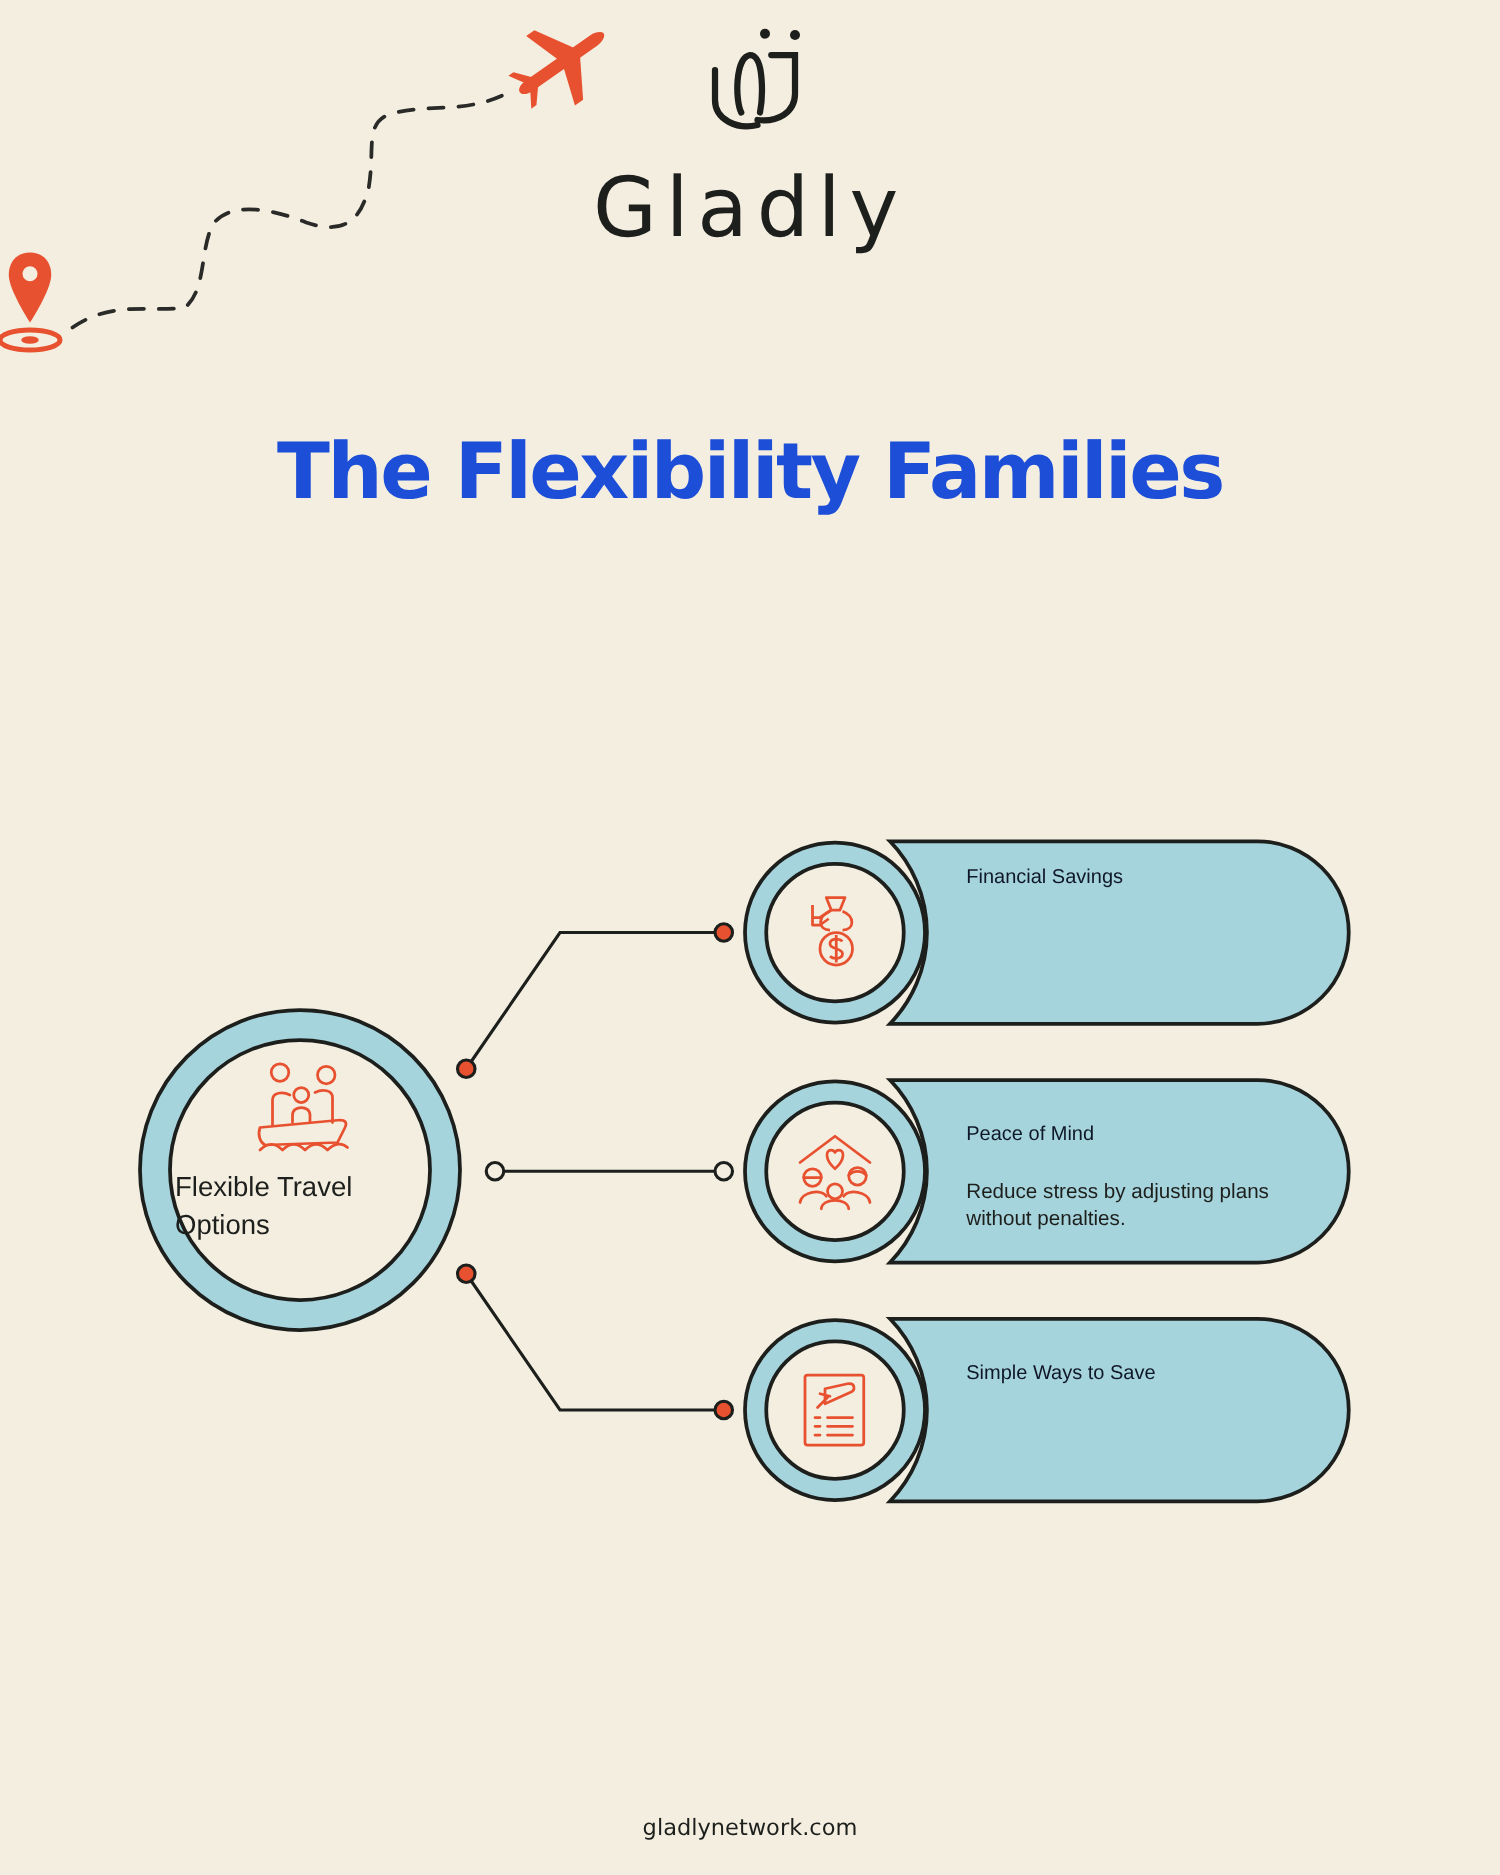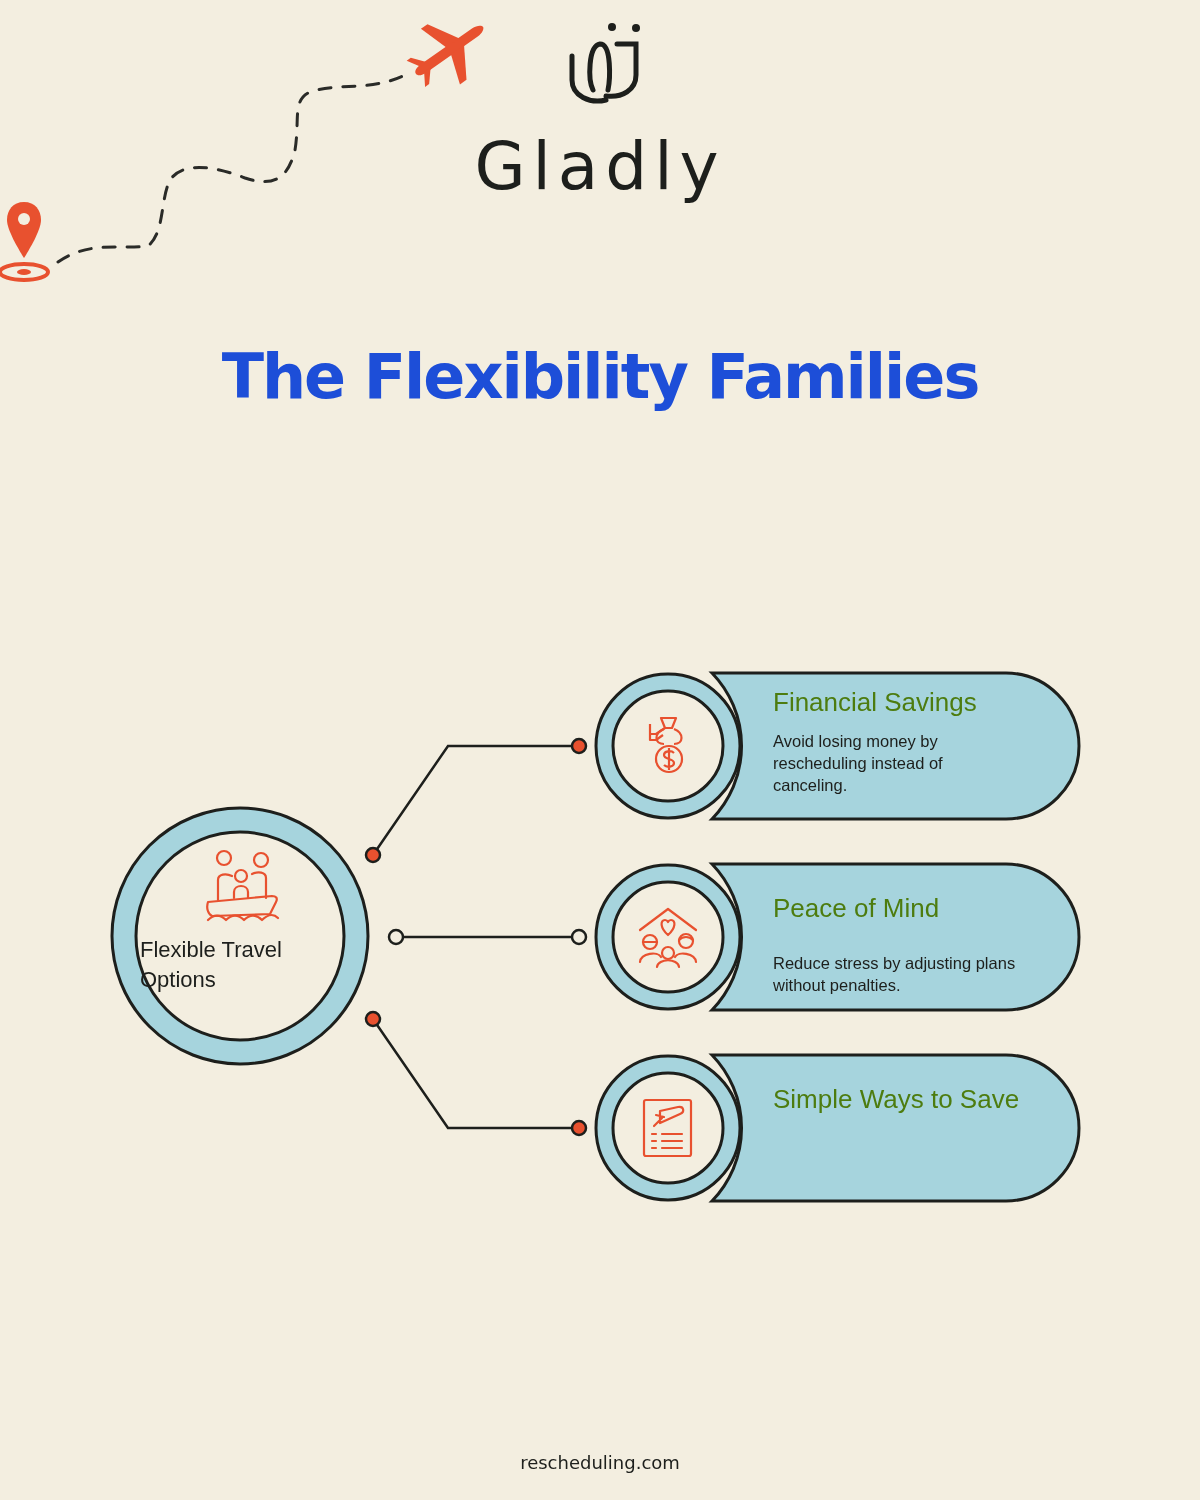--- a/index.html
+++ b/index.html
@@ -18,21 +18,21 @@
   .title {
     left: 100px; top: 338px; width: 1000px; text-align: center;
     font-family: "DejaVu Sans", sans-serif; font-weight: bold;
     font-size: 62px; line-height: 78px; letter-spacing: -2px; color: #1d4ed8;
   }
   .title span { display: block; }
   .hub-label {
     left: 140px; top: 935px; width: 200px; text-align: left;
     font-size: 22px; line-height: 30px; color: #1d1f1c;
   }
-  .card-title { font-size: 26px; line-height: 28px; color: #4d7c0f; }
+  .card-title { font-size: 16px; line-height: 28px; color: #0f172a; }
   .card-desc { font-size: 16.5px; line-height: 22px; color: #1d1f1c; width: 240px; }
   .footer {
     left: 400px; top: 1452px; width: 400px; text-align: center;
     font-family: "DejaVu Sans", sans-serif; font-size: 18px; color: #1d1f1c;
   }
 </style>
 </head>
 <body>
 
 <svg class="art" viewBox="0 0 1200 1500">
@@ -140,25 +140,24 @@
 <div class="abs brand-name">Gladly</div>
 
 <h1 class="abs title" style="margin:0;">
   <span>The Flexibility Families</span>
 </h1>
 
 <div class="abs hub-label">Flexible Travel Options</div>
 
 <div class="abs" style="left:773px; top:688px;">
   <div class="card-title">Financial Savings</div>
-  <div class="card-desc" style="margin-top:14px;">Avoid losing money by rescheduling instead of canceling.</div>
 </div>
 
 <div class="abs" style="left:773px; top:894px;">
   <div class="card-title">Peace of Mind</div>
-  <div class="card-desc" style="margin-top:30px; width:250px;">Reduce stress by adjusting plans without penalties.</div>
+  <div class="card-desc" style="margin-top:20px; width:250px;">Reduce stress by adjusting plans without penalties.</div>
 </div>
 
 <div class="abs" style="left:773px; top:1085px;">
   <div class="card-title">Simple Ways to Save</div>
 </div>
 
-<div class="abs footer">rescheduling.com</div>
+<div class="abs footer">gladlynetwork.com</div>
 
 </body></html>

